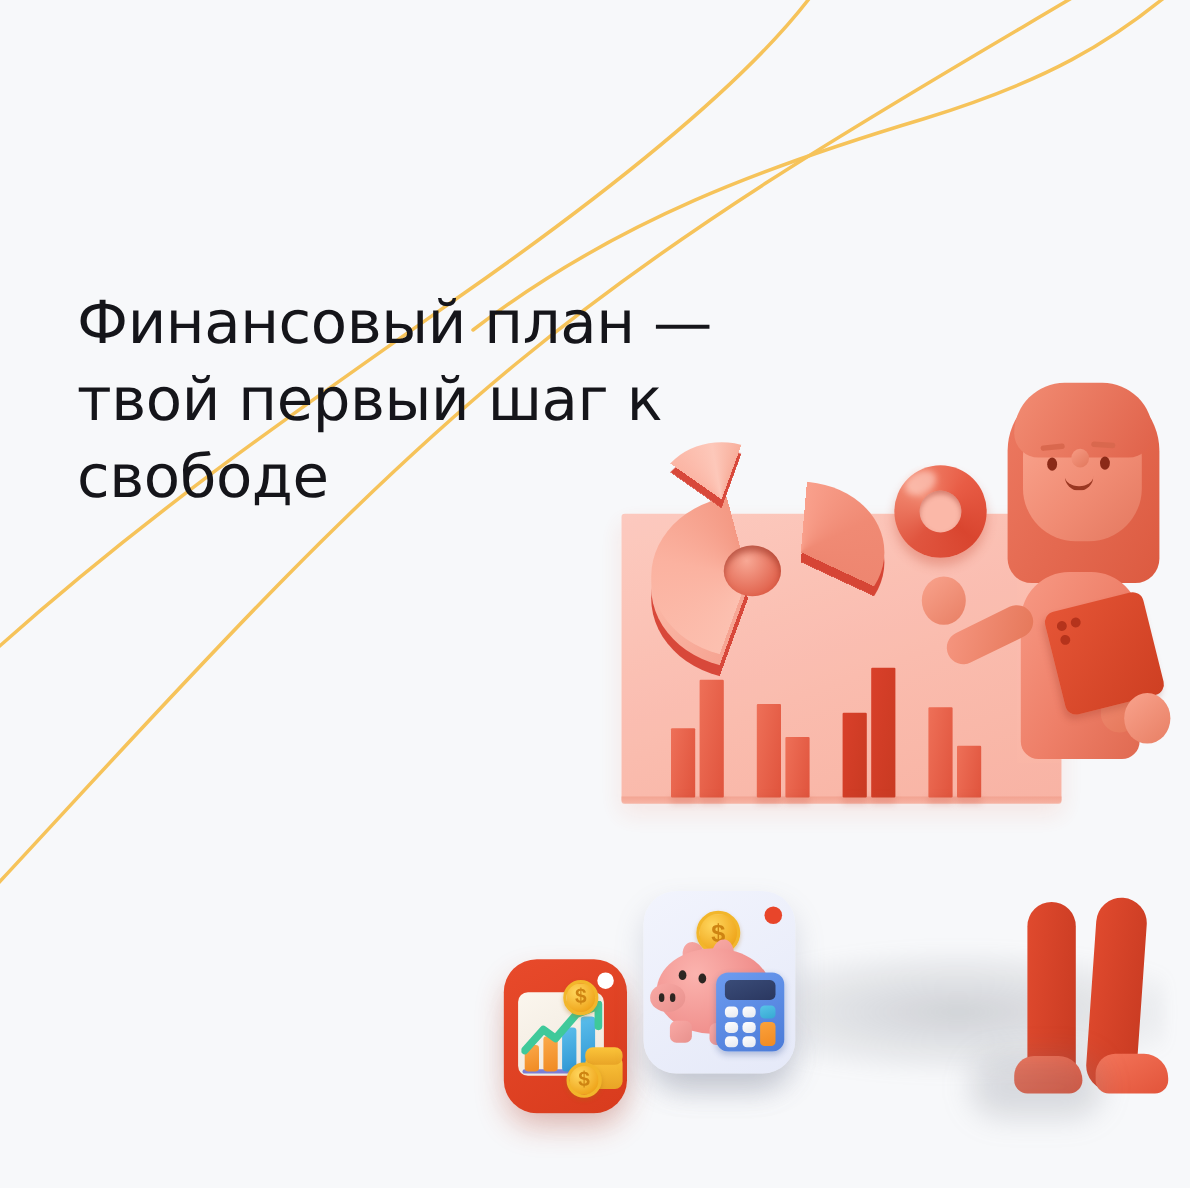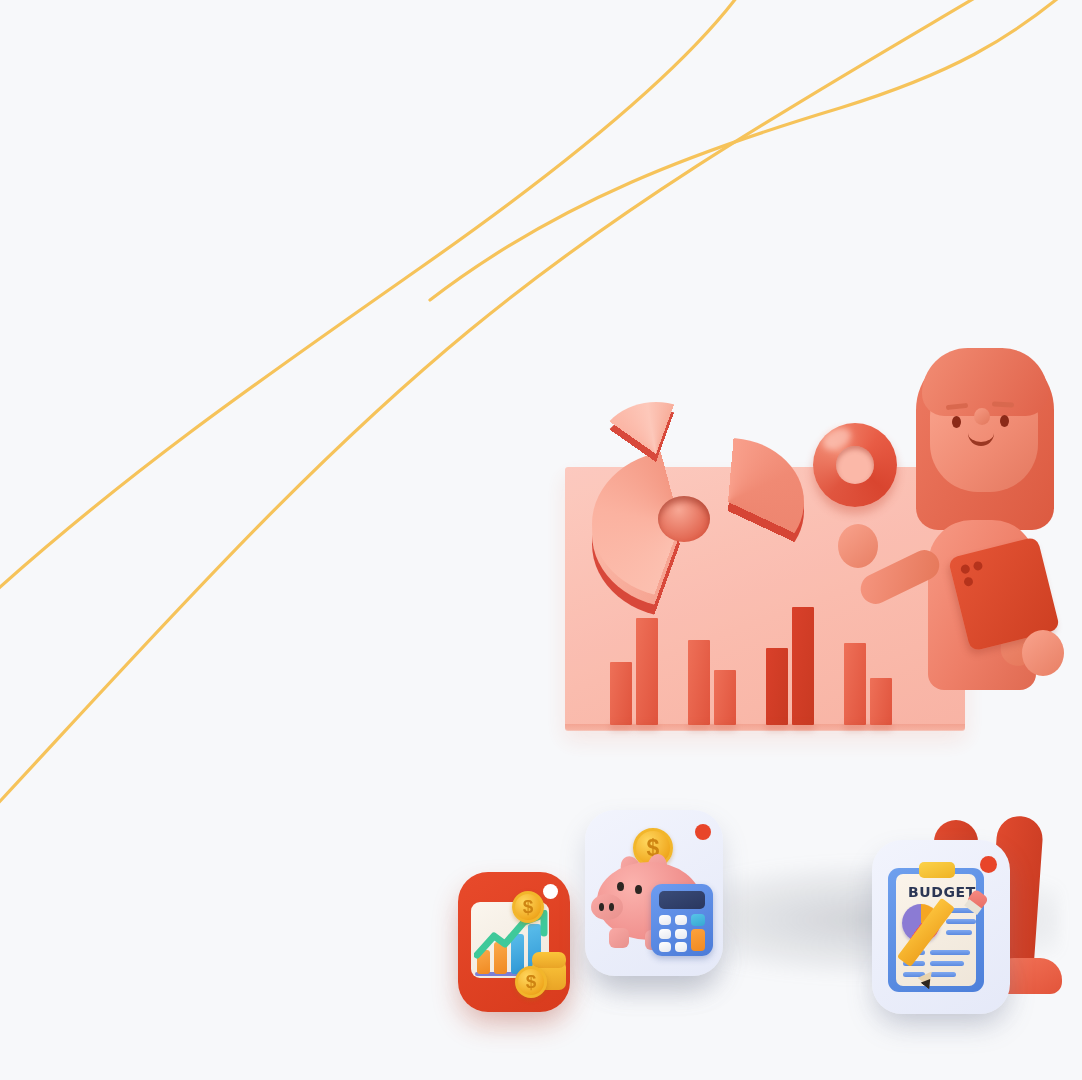--- a/index.html
+++ b/index.html
@@ -201,20 +201,23 @@
   <svg class="curves" viewBox="0 0 1082 1080" width="1082" height="1080" fill="none">
     <path d="M -10 812 C 150 640 300 470 470 330 C 640 190 820 90 1005 -20" stroke="#F6C35A" stroke-width="3.2" fill="none" stroke-linecap="round"></path>
     <path d="M -10 596 C 130 470 260 380 420 268 C 600 142 700 50 745 -14" stroke="#F6C35A" stroke-width="3.2" fill="none" stroke-linecap="round"></path>
     <path d="M 430 300 C 560 200 700 150 840 108 C 950 74 1010 40 1075 -16" stroke="#F6C35A" stroke-width="3.2" fill="none" stroke-linecap="round"></path>
     <path d="M 1075 10 C 1010 110 960 200 900 290 C 840 380 780 440 700 500" stroke="#F6C35A" stroke-width="3.2" fill="none" stroke-linecap="round" opacity="0"></path>
   </svg>
   <svg class="curves" viewBox="0 0 1082 1080" width="1082" height="1080" fill="none">
     <path d="M 880 -10 C 900 60 880 130 800 190 C 700 262 600 330 520 430 C 460 506 400 560 300 640" stroke="#F6C35A" stroke-width="3" fill="none" stroke-linecap="round" opacity="0"></path>
   </svg>
 
+  <div class="headline">Финансовый план —
+твой первый шаг к
+свободе</div>
 
   <div class="illus">
 
     <div class="floor-shadow"></div>
 
     <div class="board"></div>
     <div class="board-edge"></div>
 
     <div class="pie-wrap">
       <div class="wedge wedgeA"></div>
@@ -321,43 +324,15 @@
         <div class="key cy" style="left:40px;top:30px;width:14px;height:12px;"></div>
         <div class="key" style="left:8px;top:45px;width:12px;height:10px;"></div>
         <div class="key" style="left:24px;top:45px;width:12px;height:10px;"></div>
         <div class="key or" style="left:40px;top:45px;width:14px;height:22px;"></div>
         <div class="key" style="left:8px;top:58px;width:12px;height:10px;"></div>
         <div class="key" style="left:24px;top:58px;width:12px;height:10px;"></div>
       </div>
     </div>
 
     <div class="card-shadow" style="left:882px;top:960px;width:120px;height:56px;"></div>
-    <div class="icard lav" style="left:872px;top:840px;width:138px;height:174px;">
-      <div class="badge-dot" style="left:108px;top:16px;width:17px;height:17px;background:#E8452A;"></div>
-
-      <div class="clip-frame" style="left:16px;top:28px;width:96px;height:124px;"></div>
-      <div class="clip-paper" style="left:24px;top:34px;width:80px;height:112px;"></div>
-      <div class="clip-top" style="left:47px;top:22px;width:36px;height:16px;"></div>
-
-      <div class="budget-label" style="left:36px;top:44px;font-size:14px;">BUDGET</div>
-
-      <div class="pieicon" style="left:30px;top:64px;width:38px;height:38px;"></div>
-
-      <div class="tline" style="left:74px;top:68px;width:30px;height:5px;"></div>
-      <div class="tline" style="left:74px;top:79px;width:30px;height:5px;"></div>
-      <div class="tline" style="left:74px;top:90px;width:26px;height:5px;"></div>
-
-      <div class="tline" style="left:31px;top:110px;width:22px;height:5px;"></div>
-      <div class="tline" style="left:58px;top:110px;width:40px;height:5px;"></div>
-      <div class="tline" style="left:31px;top:121px;width:22px;height:5px;"></div>
-      <div class="tline" style="left:58px;top:121px;width:34px;height:5px;"></div>
-      <div class="tline" style="left:31px;top:132px;width:22px;height:5px;"></div>
-      <div class="tline" style="left:58px;top:132px;width:26px;height:5px;"></div>
-
-      <div class="pencil-er" style="left:97px;top:52px;width:17px;height:16px;transform:rotate(37deg);"></div>
-      <div class="pencil-band" style="left:93px;top:63px;width:16px;height:8px;transform:rotate(37deg);"></div>
-      <div class="pencil-body" style="left:66px;top:68px;width:17px;height:74px;transform:rotate(37deg);transform-origin:top right;"></div>
-      <div class="pencil-tip" style="left:48px;top:130px;width:15px;height:14px;transform:rotate(37deg);clip-path:polygon(0 100%,50% 0,100% 100%);"></div>
-      <div class="pencil-lead" style="left:50px;top:138px;width:11px;height:9px;transform:rotate(37deg);clip-path:polygon(0 100%,50% 0,100% 100%);"></div>
-    </div>
 
   </div>
 </div>
 
 </body></html>

